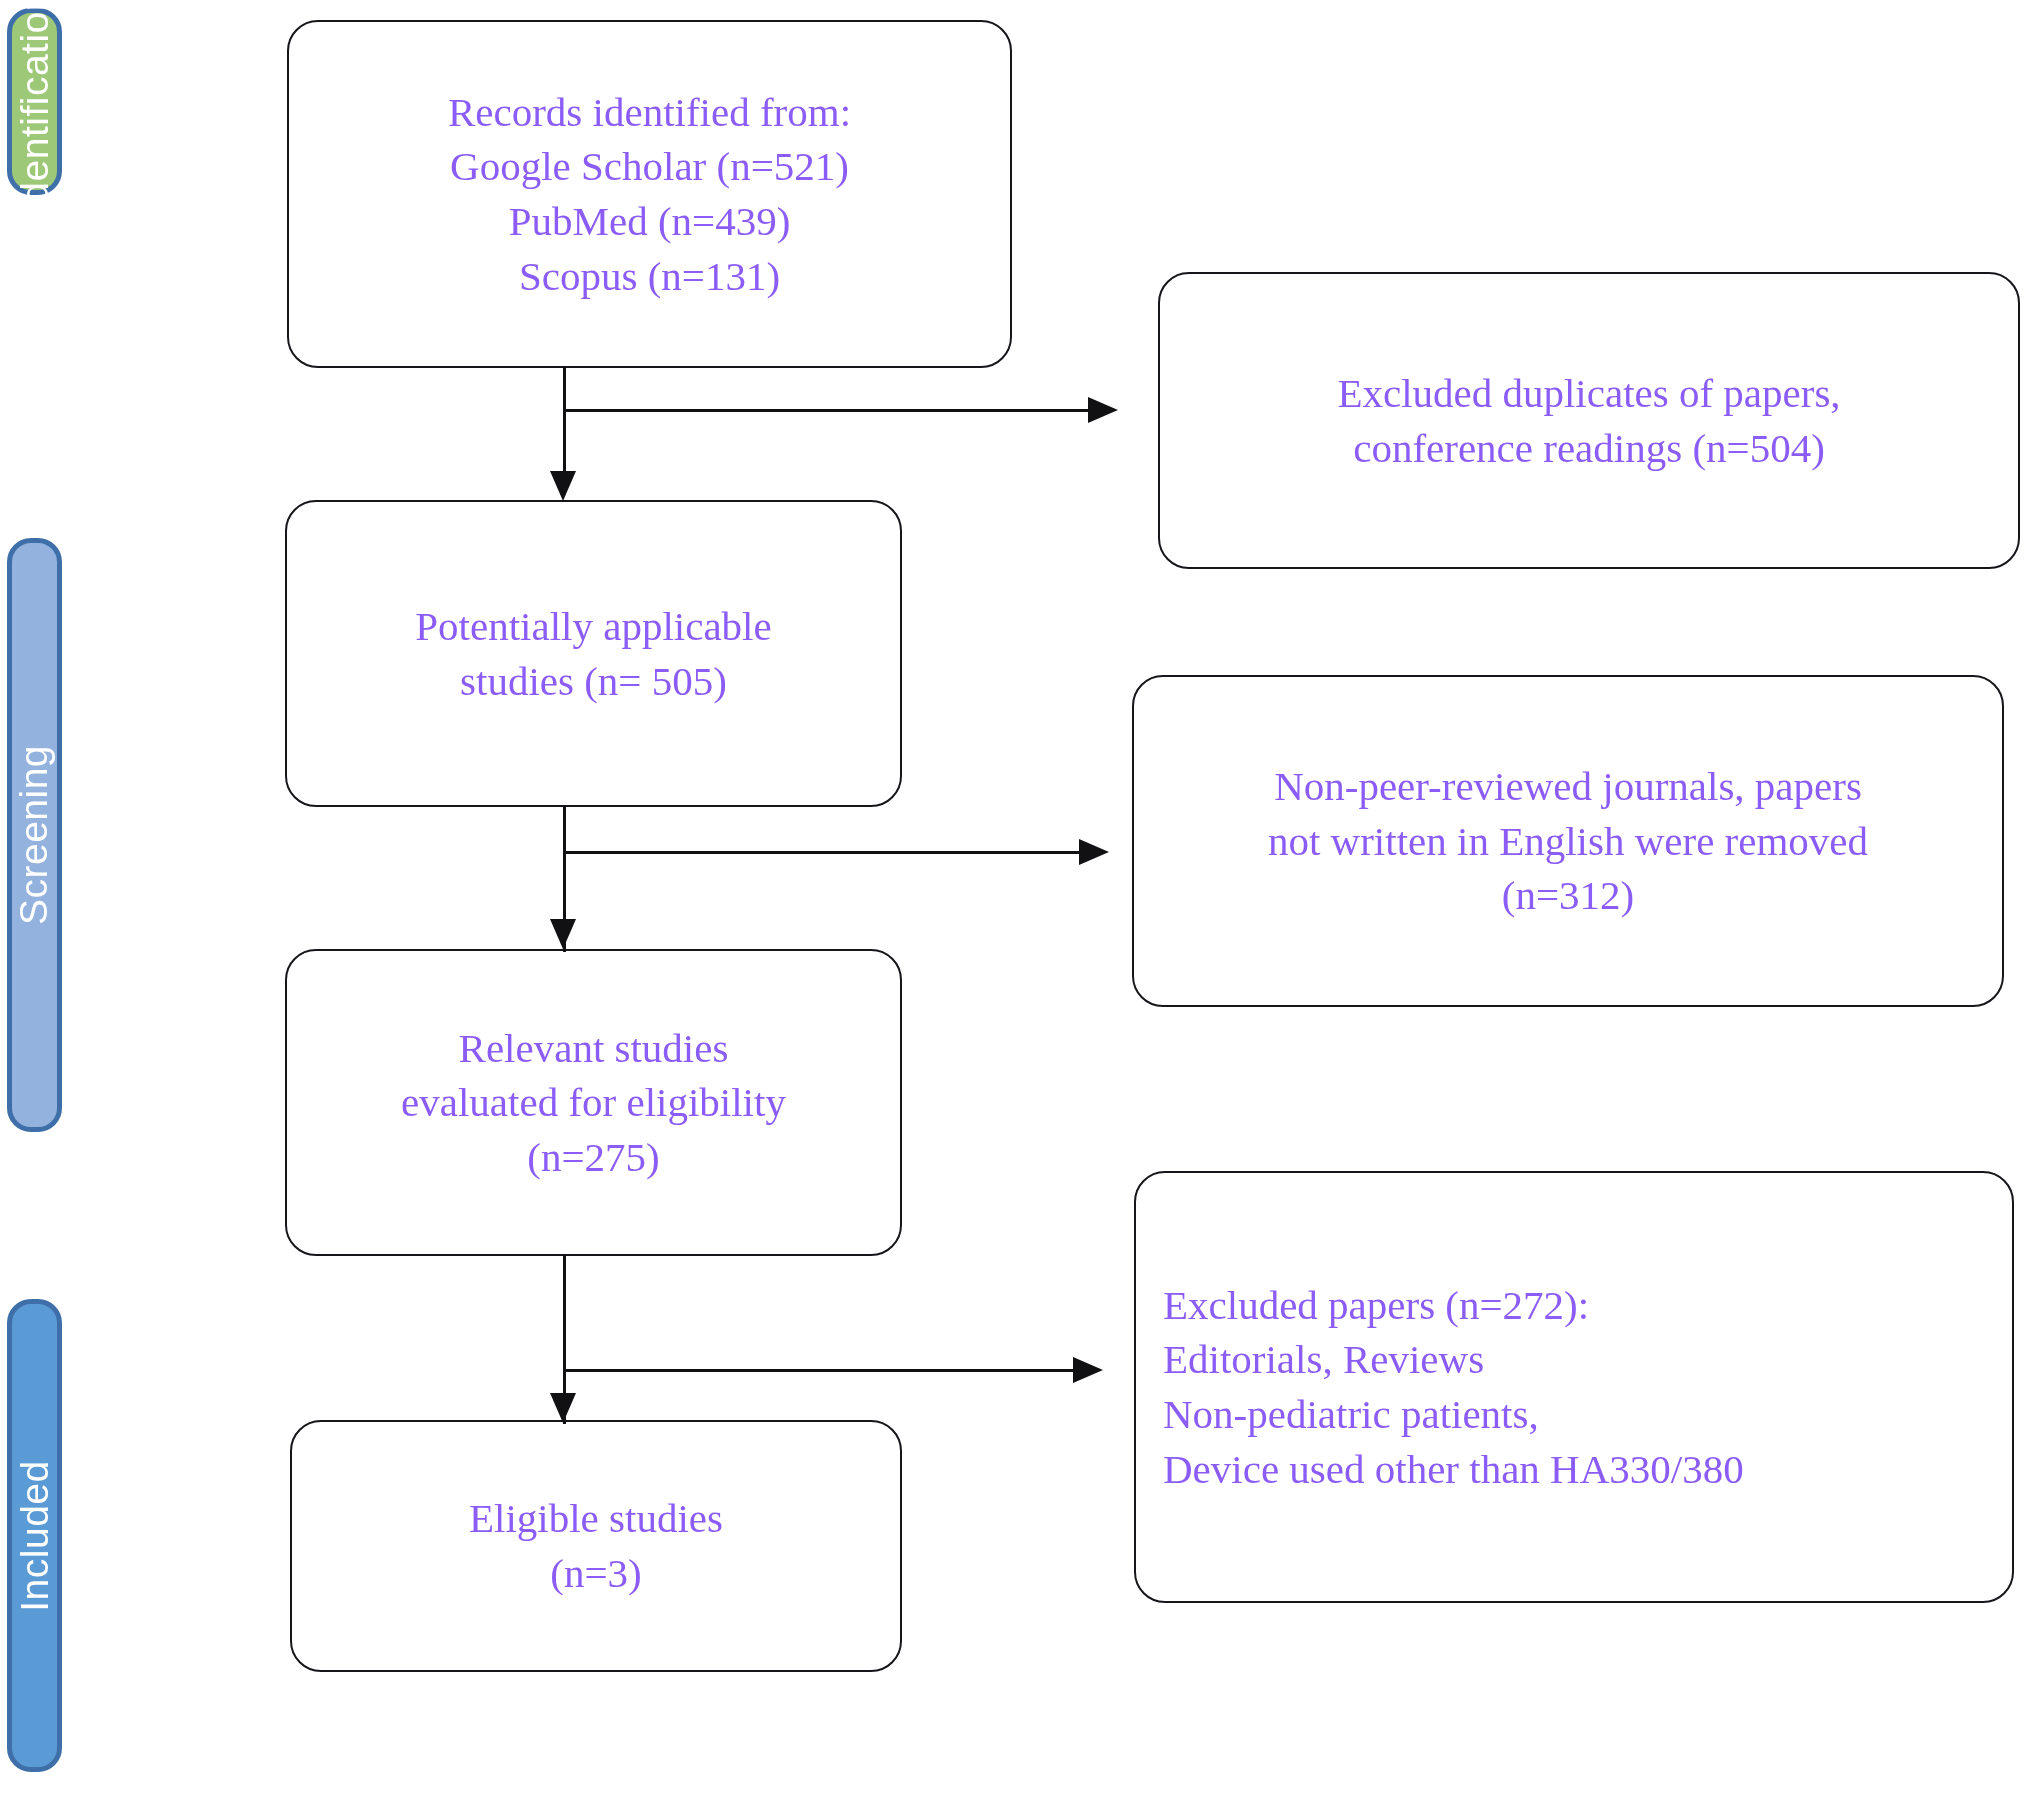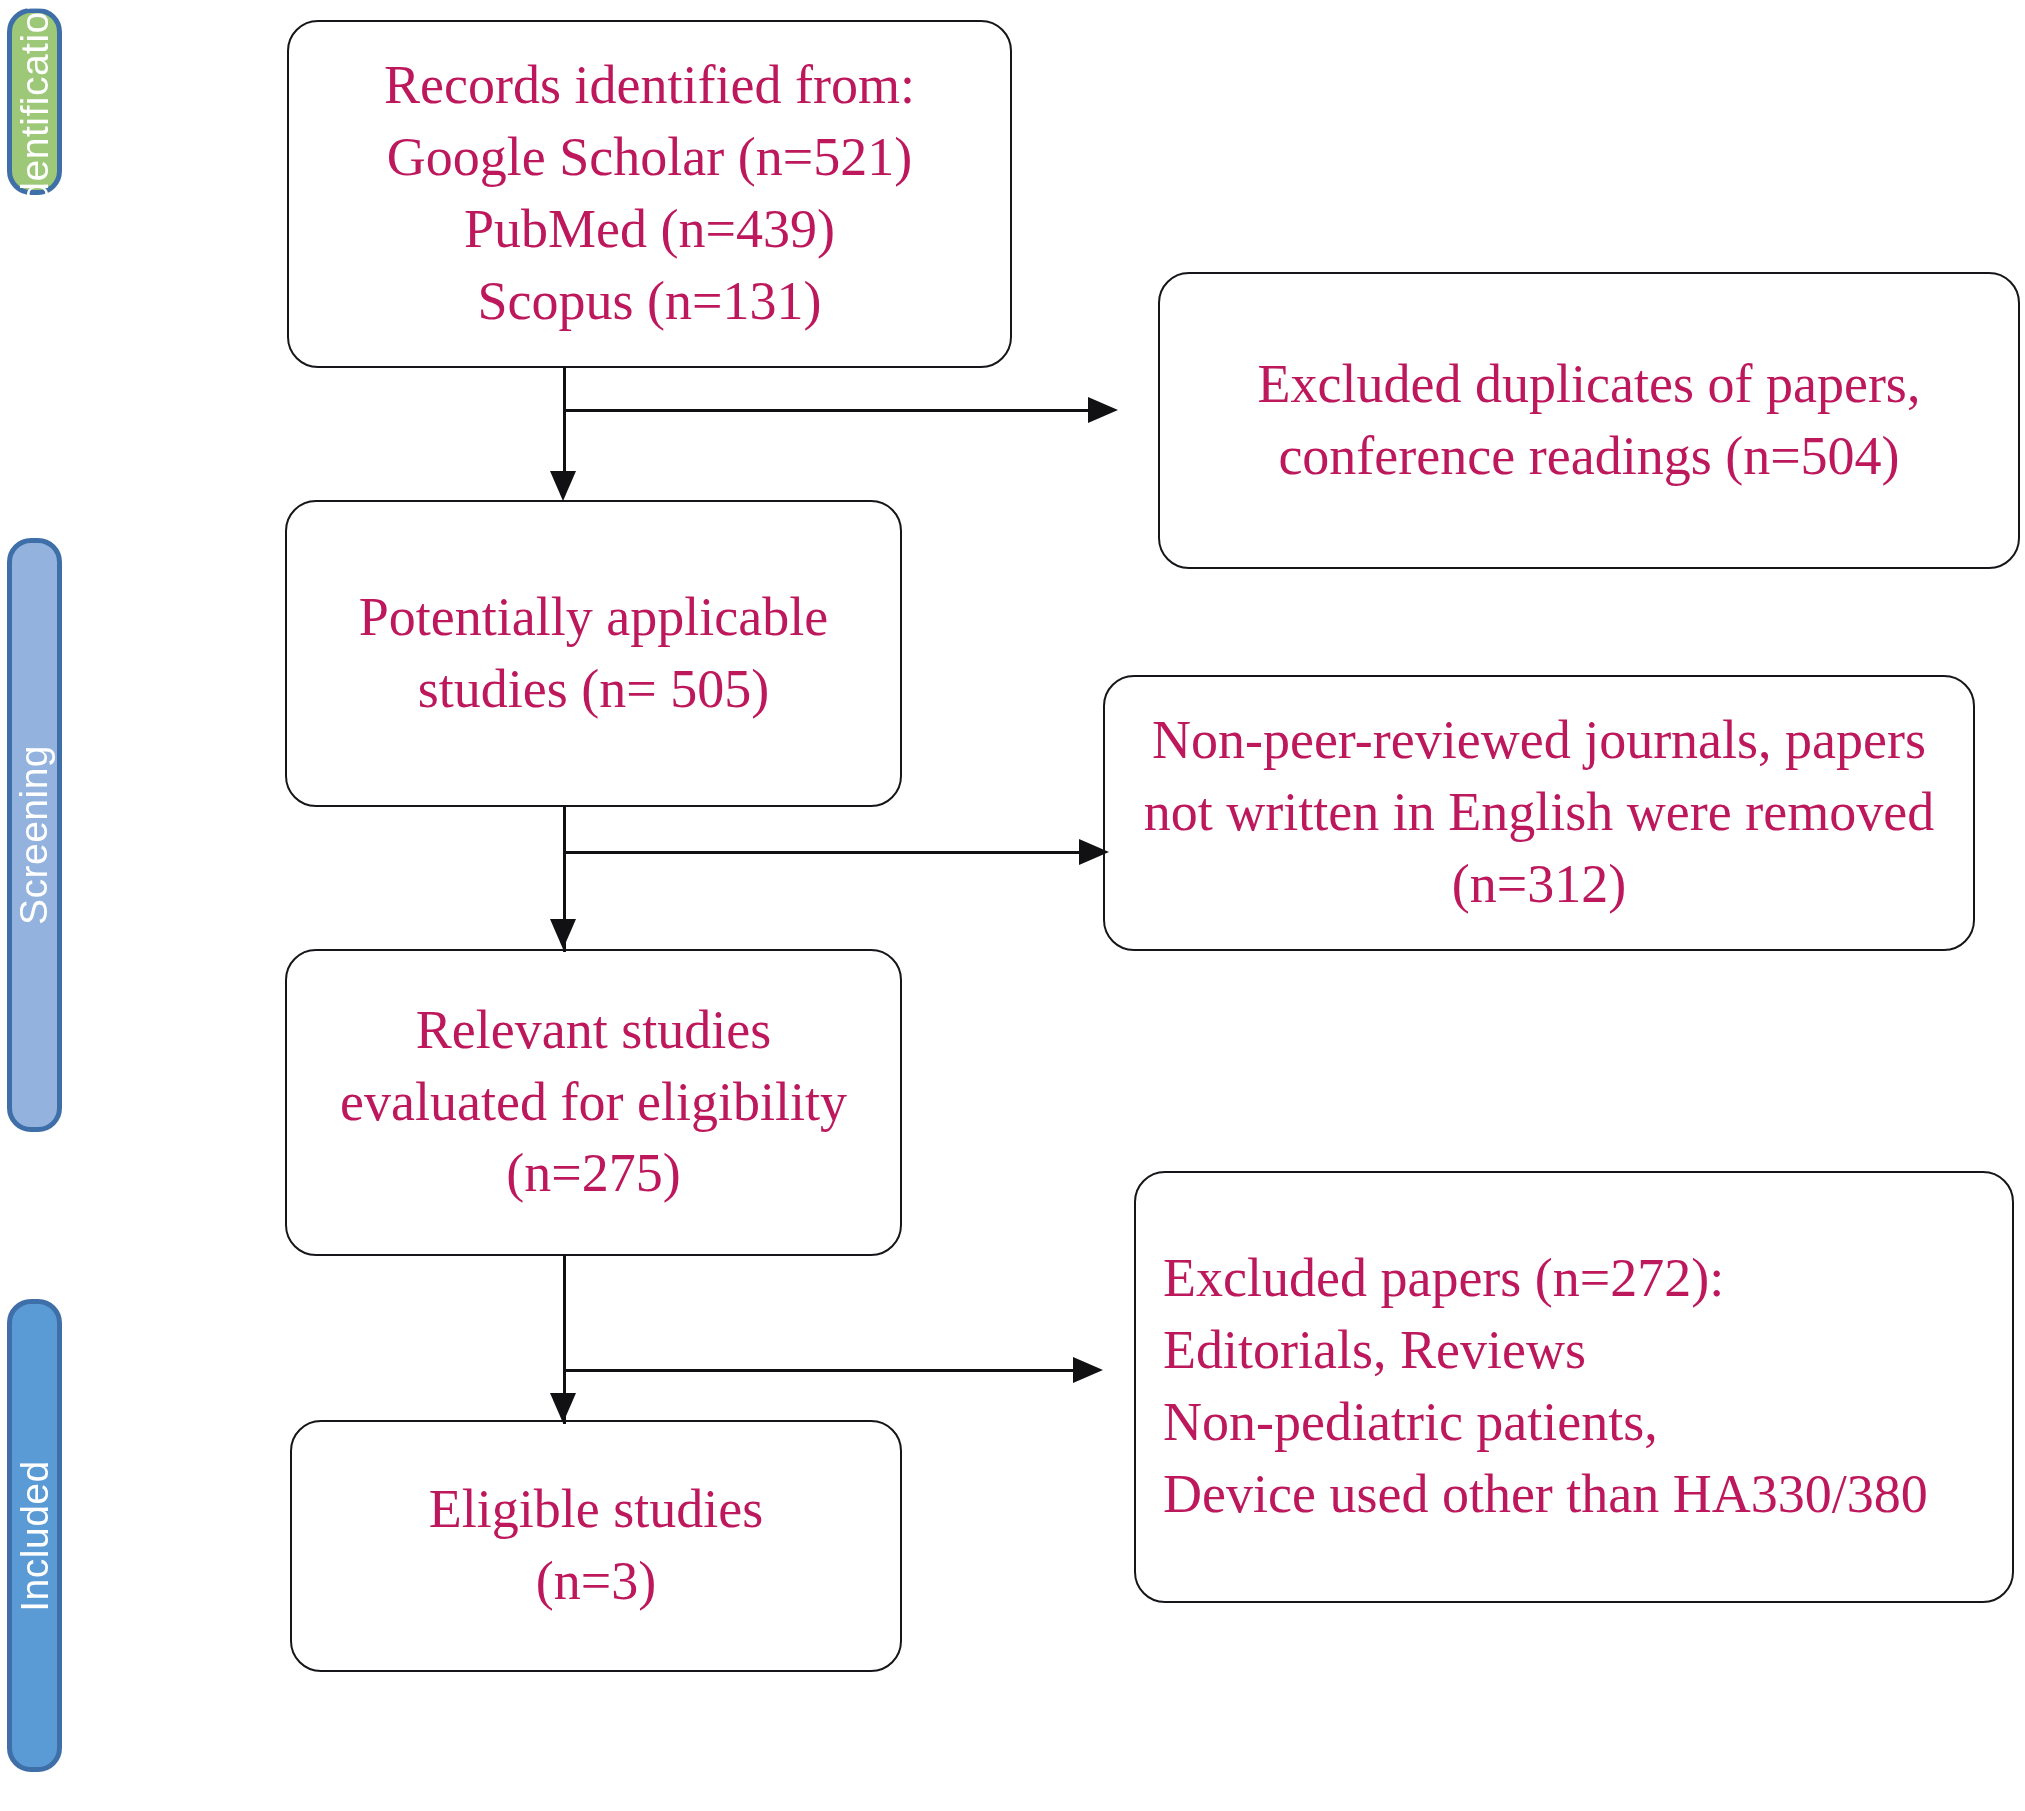--- a/index.html
+++ b/index.html
@@ -43,23 +43,23 @@
     position: absolute;
     box-sizing: border-box;
     background: #ffffff;
     border: 2.5px solid #16161a;
     border-radius: 31px;
     display: flex;
     align-items: center;
     justify-content: center;
   }
   .flow-box .box-text {
-    font-size: 54px;
+    font-size: 41px;
     line-height: 1.33;
-    color: #be185d;
+    color: #8b5cf6;
     text-align: center;
     white-space: pre-line;
     padding: 0 17px;
   }
   .flow-box.align-left {
     justify-content: flex-start;
   }
   .flow-box.align-left .box-text {
     text-align: left;
     padding-left: 27px;
@@ -131,21 +131,21 @@
   <div class="flow-box" style="left:290px; top:1420px; width:612px; height:252px;">
     <span class="box-text">Eligible studies
 (n=3)</span>
   </div>
 
   <div class="flow-box" style="left:1121px; top:272px; width:862px; height:297px;margin-left:37px;">
     <span class="box-text">Excluded duplicates of papers,
 conference readings (n=504)</span>
   </div>
 
-  <div class="flow-box" style="left:1103px; top:675px; width:872px; height:276px;">
+  <div class="flow-box" style="left:1132px; top:675px; width:872px; height:332px;">
     <span class="box-text">Non-peer-reviewed journals, papers
 not written in English were removed
 (n=312)</span>
   </div>
 
   <div class="flow-box align-left" style="left:1134px; top:1171px; width:880px; height:432px;">
     <span class="box-text">Excluded papers (n=272):
 Editorials, Reviews
 Non-pediatric patients,
 Device used other than HA330/380</span>

